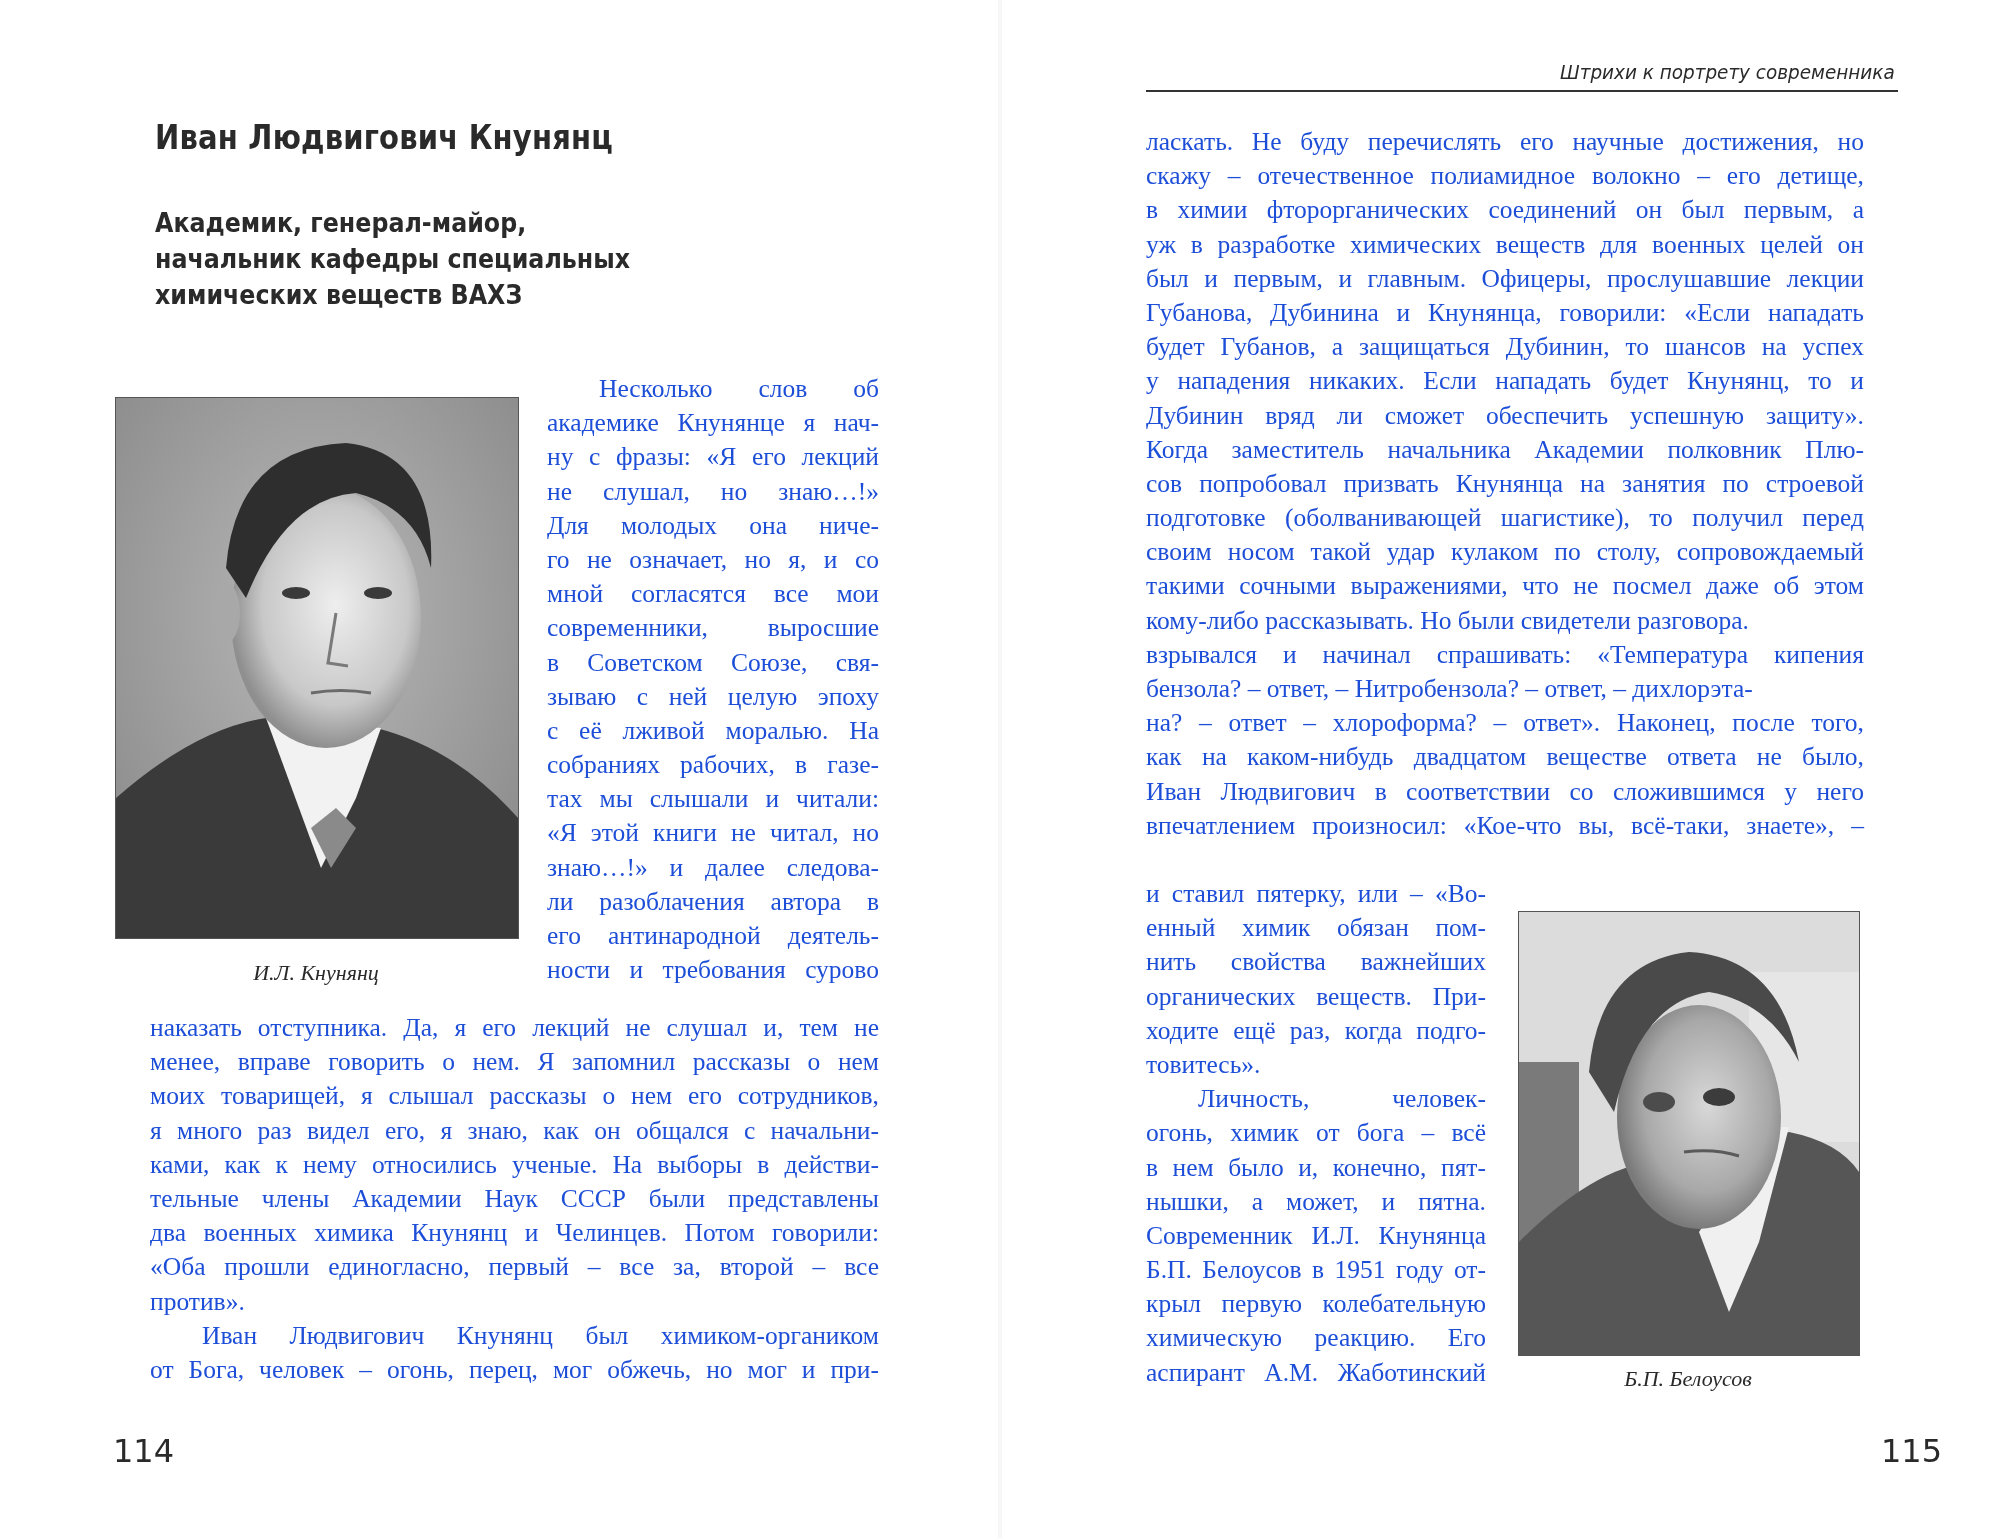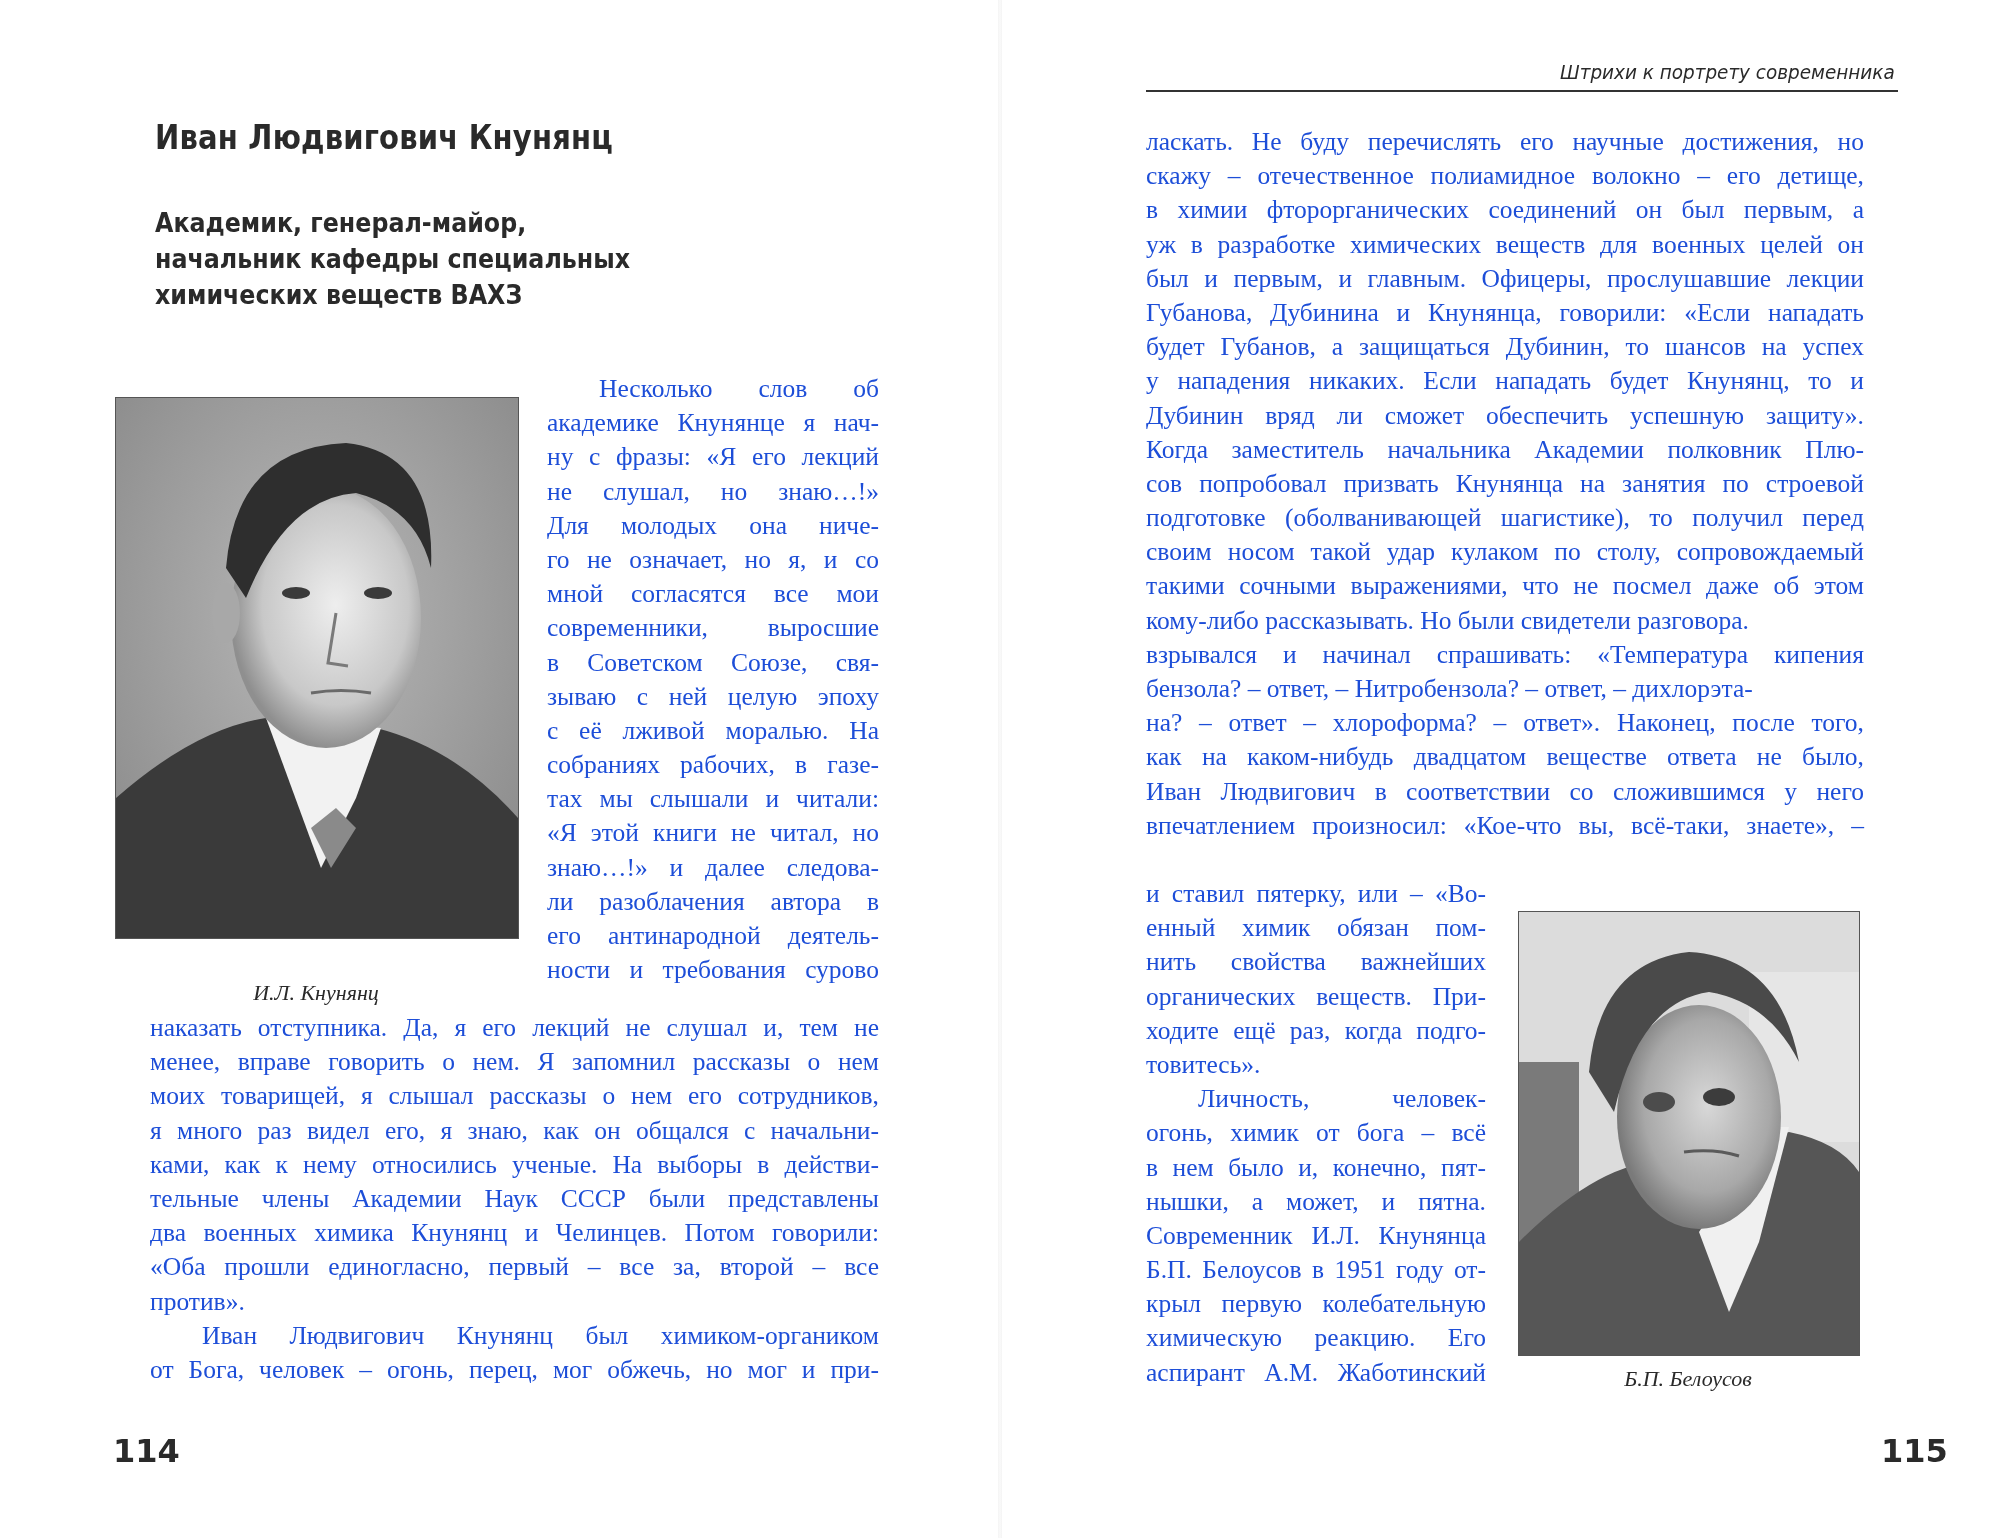--- a/index.html
+++ b/index.html
@@ -22,21 +22,21 @@
   .photo { position:absolute; background:#8c8c8c; overflow:hidden; border:1px solid #555; }
   .photo svg { display:block; width:100%; height:100%; }
 
   .caption { position:absolute; font-style:italic; font-size:22px; color:#2a2a2a; text-align:center; }
 
   .text { position:absolute; font-size:25.5px; line-height:34.2px; color:#1d4ed8; }
   .text .ln { display:block; text-align:justify; text-align-last:justify; white-space:nowrap; height:34.2px; }
   .text .ln.last { text-align-last:left; }
   .text .ln.ind { padding-left:52px; }
 
-  .page-num { position:absolute; top:1432px; font-size:32px; color:#2a2a2a;font-weight:bold; }
+  .page-num { position:absolute; top:1432px; font-size:32px; color:#2a2a2a; }
 
   .running-head { position:absolute; left:1560px; top:60px; font-size:20px; font-style:italic; color:#2a2a2a; transform:scaleX(0.92); transform-origin:left top; white-space:nowrap; }
   .head-rule { position:absolute; left:1146px; top:90px; width:752px; height:2px; background:#333; }
 </style>
 </head>
 <body>
 
 <div class="spread">
   <div class="gutter"></div>
 
@@ -67,21 +67,21 @@
         <path d="M195 430 L215 470 L240 430 L220 410 Z" fill="#8a8a8a"></path>
         <ellipse cx="210" cy="220" rx="95" ry="130" fill="url(#faceL)"></ellipse>
         <path d="M110 170 Q120 50 230 45 Q320 55 315 170 Q300 110 240 95 Q170 100 130 200 Z" fill="#2e2e2e"></path>
         <ellipse cx="180" cy="195" rx="14" ry="6" fill="#3a3a3a"></ellipse>
         <ellipse cx="262" cy="195" rx="14" ry="6" fill="#3a3a3a"></ellipse>
         <path d="M220 215 L212 265 L232 268" stroke="#7a7a7a" stroke-width="3" fill="none"></path>
         <path d="M195 295 Q225 290 255 295" stroke="#6a6a6a" stroke-width="3" fill="none"></path>
         <ellipse cx="110" cy="215" rx="14" ry="30" fill="#a8a8a8"></ellipse>
       </svg>
     </div>
-    <div class="caption serif" style="left:115px; top:960px; width:402px;margin-top:20px;">И.Л. Кнунянц</div>
+    <div class="caption serif" style="left:115px; top:960px; width:402px;">И.Л. Кнунянц</div>
 
     <div class="text serif" style="left:547px; top:372px; width:332px;">
       <span class="ln ind">Несколько слов об</span>
       <span class="ln">академике Кнунянце я нач-</span>
       <span class="ln">ну с фразы: «Я его лекций</span>
       <span class="ln">не слушал, но знаю…!»</span>
       <span class="ln">Для молодых она ниче-</span>
       <span class="ln">го не означает, но я, и со</span>
       <span class="ln">мной согласятся все мои</span>
       <span class="ln">современники, выросшие</span>

